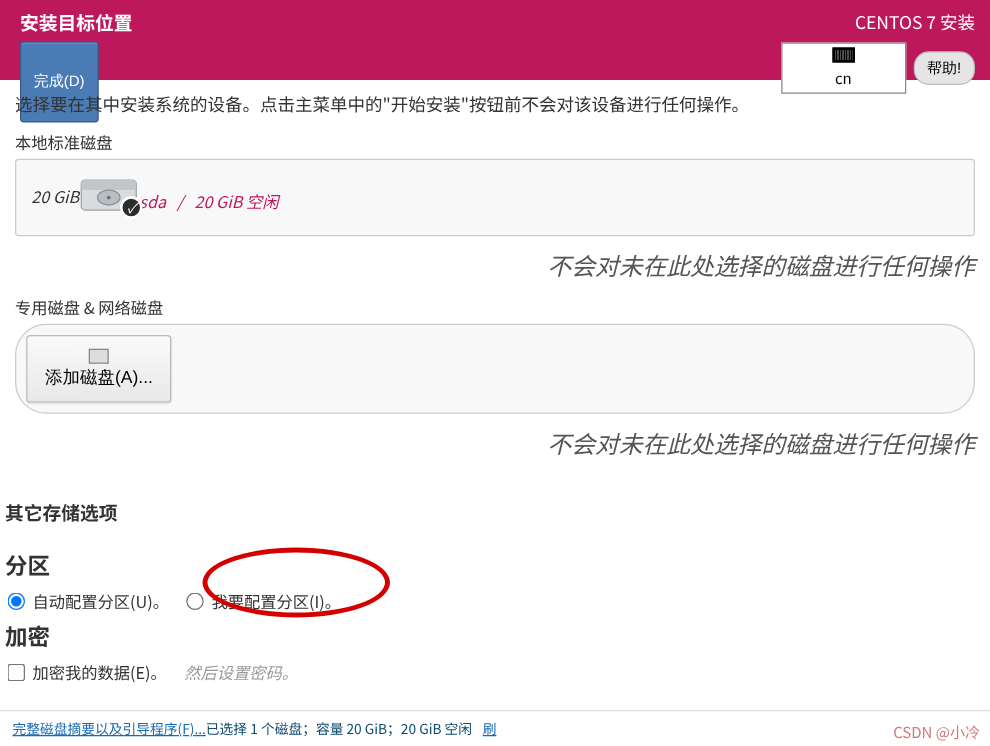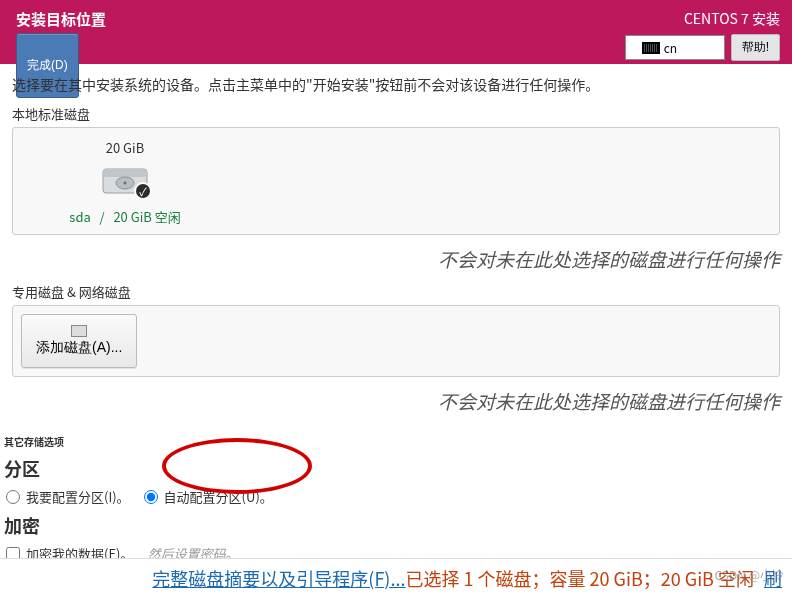--- a/index.html
+++ b/index.html
@@ -4,49 +4,49 @@
   <style>
     * { margin: 0; padding: 0; box-sizing: border-box; }
     body { font-family: "Noto Sans CJK SC", "Microsoft YaHei", sans-serif; font-size: 13px; background: #fff; color: #333; width: 792px; height: 597px; overflow: hidden; position: relative; }
     .header { background: #be185d; color: #fff; height: 64px; display: flex; justify-content: space-between; padding: 8px 12px 6px 16px; }
     .header-left { display: flex; flex-direction: column; gap: 4px; }
     .page-title { font-size: 15px; font-weight: bold; }
     .done-btn { background: #4a7bb5; border: 1px solid #3a5a8a; color: #fff; padding: 23px 10px; border-radius: 3px; font-size: 12px; cursor: pointer; width: fit-content; box-shadow: inset 0 1px 0 rgba(255,255,255,0.2); }
     .header-right { display: flex; flex-direction: column; align-items: flex-end; gap: 6px; }
     .installer-title { font-size: 14px; }
     .header-row { display: flex; gap: 6px; align-items: center; }
-    .lang-indicator { background: #fff; color: #000; padding: 3px 16px; font-size: 12px; display: flex; align-items: center; gap: 4px; width: 100px; border: 1px solid #888; }
+    .lang-indicator { background: #fff; color: #000; padding: 3px 16px; font-size: 12px; display: flex; align-items: center; gap: 4px; width: 100px; border: 1px solid #888; flex-direction: column; }
     .kbd-icon { width: 18px; height: 12px; border: 1px solid #000; display: inline-block; position: relative; background: #000; }
     .kbd-icon::after { content: ""; position: absolute; inset: 1px; background: repeating-linear-gradient(90deg,#fff 0 1px,#000 1px 2px), repeating-linear-gradient(0deg,#fff 0 1px,#000 1px 2px); opacity:0.3;}
-    .help-btn { background: #e5e5e5; border: 1px solid #bbb; padding: 4px 10px; font-size: 12px; cursor: pointer; border-radius: 2px; }
+    .help-btn { background: #e5e5e5; border: 1px solid #bbb; padding: 4px 10px; font-size: 12px; cursor: pointer; border-radius: 12px; }
     .content { padding: 10px 12px 4px 12px; }
     .instruction { font-size: 14px; margin-bottom: 10px; }
     .section-label { font-weight: normal; font-size: 13px; margin-bottom: 4px; }
     .disk-container { border: 1px solid #ccc; border-radius: 3px; padding: 10px 12px 8px 12px; background: #f8f8f8; margin-bottom: 4px; }
-    .disk-item { display: inline-flex; flex-direction: column; align-items: center; width: 200px; }
+    .disk-item { display: inline-flex; flex-direction: row; align-items: center; width: 200px; font-style: italic; }
     .disk-size { font-size: 13px; margin-bottom: 6px; }
     .disk-graphic { position: relative; width: 48px; height: 34px; margin-bottom: 8px; }
     .disk-svg { width: 48px; height: 34px; }
     .check-badge { position: absolute; right: -3px; bottom: -3px; width: 18px; height: 18px; border-radius: 50%; background: #2c2c2c; display: flex; align-items: center; justify-content: center; color: #fff; font-size: 11px; border: 2px solid #fff; }
     .disk-name { font-weight: bold; font-size: 14px; text-align: center; }
-    .disk-sub { font-size: 13px; color: #15803d; margin-top: 2px; }
+    .disk-sub { font-size: 13px; color: #be185d; margin-top: 2px; }
     .note-right { text-align: right; font-style: italic; color: #555; font-size: 19px; padding: 6px 0 10px 0; }
     .add-disk-btn { border: 1px solid #bbb; background: linear-gradient(#fafafa,#e8e8e8); padding: 10px 14px; font-size: 14px; border-radius: 3px; cursor: pointer; display: inline-flex; flex-direction: column; align-items: center; gap: 2px; box-shadow: 0 1px 1px rgba(0,0,0,0.1); }
     .add-disk-icon { width: 16px; height: 12px; border: 1px solid #888; background: #ddd; display: inline-block; }
     .storage-section { padding: 0 4px; }
-    .storage-title { font-weight: bold; font-size: 10px; margin: 6px 0; }
+    .storage-title { font-weight: bold; font-size: 15px; margin: 18px 0; }
     .sub-label { font-weight: bold; font-size: 18px; margin-bottom: 6px; margin-top: 6px; }
     .option-row { display: flex; align-items: center; gap: 14px; margin-left: 2px; margin-bottom: 6px; position: relative; }
     .radio-opt, .check-opt { display: flex; align-items: center; gap: 6px; font-size: 13px; }
     input[type="radio"], input[type="checkbox"] { width: 14px; height: 14px; }
     .hint-text { color: #999; font-style: italic; font-size: 13px; }
-    .footer { position: absolute; left: 0; right: 0; bottom: 0; border-top: 1px solid #ddd; padding: 6px 10px; display: flex; justify-content: flex-end; align-items: center; background: #fff; font-size: 18px; }
+    .footer { position: absolute; left: 0; right: 0; bottom: 0; border-top: 1px solid #ddd; padding: 6px 10px; display: flex; justify-content: flex-start; align-items: center; background: #fff; font-size: 11px; }
     .summary-link { color: #1a6bb3; text-decoration: underline; cursor: pointer; }
-    .status-text { color: #c2410c; }
-    .watermark { position: absolute; right: 8px; bottom: 14px; color: #737373; font-size: 12px; opacity: 0.6; pointer-events: none; }
+    .status-text { color: #0c4a6e; }
+    .watermark { position: absolute; right: 8px; bottom: 3px; color: #b91c1c; font-size: 12px; opacity: 0.6; pointer-events: none; }
     .circle-annot { position: absolute; left: 162px; top: 438px; width: 150px; height: 56px; border: 4px solid #d40000; border-radius: 50%; pointer-events: none; }
   </style>
 </head>
 <body>
 
 <div class="header">
   <div class="header-left">
     <div class="page-title">安装目标位置</div>
     <button class="done-btn">完成(D)</button>
   </div>
@@ -81,40 +81,40 @@
       <div class="disk-sub">
         <span>sda</span>&nbsp;&nbsp;
         <span>/</span>&nbsp;&nbsp;
         <span>20 GiB 空闲</span>
       </div>
     </div>
   </div>
   <div class="note-right">不会对未在此处选择的磁盘进行任何操作</div>
 
   <div class="section-label">专用磁盘 &amp; 网络磁盘</div>
-  <div class="disk-container" style="padding:8px;">
+  <div class="disk-container" style="padding:8px;border-radius:25px;">
     <button class="add-disk-btn">
       <span class="add-disk-icon"></span>
       <span>添加磁盘(A)...</span>
     </button>
   </div>
   <div class="note-right">不会对未在此处选择的磁盘进行任何操作</div>
 </div>
 
 <div class="storage-section">
   <div class="storage-title">其它存储选项</div>
   <div class="sub-label">分区</div>
   <div class="option-row">
     <label class="radio-opt">
+      <input type="radio" name="part" checked="" style="">
+      <span>自动配置分区(U)。</span>
+    </label>
+    <label class="radio-opt">
       <input type="radio" name="part" style="">
       <span>我要配置分区(I)。</span>
-    </label>
-    <label class="radio-opt">
-      <input type="radio" name="part" checked="" style="">
-      <span>自动配置分区(U)。</span>
     </label>
   </div>
   <div class="sub-label">加密</div>
   <div class="option-row">
     <label class="check-opt">
       <input type="checkbox" style="">
       <span>加密我的数据(E)。</span>
     </label>
     <span class="hint-text">然后设置密码。</span>
   </div>

